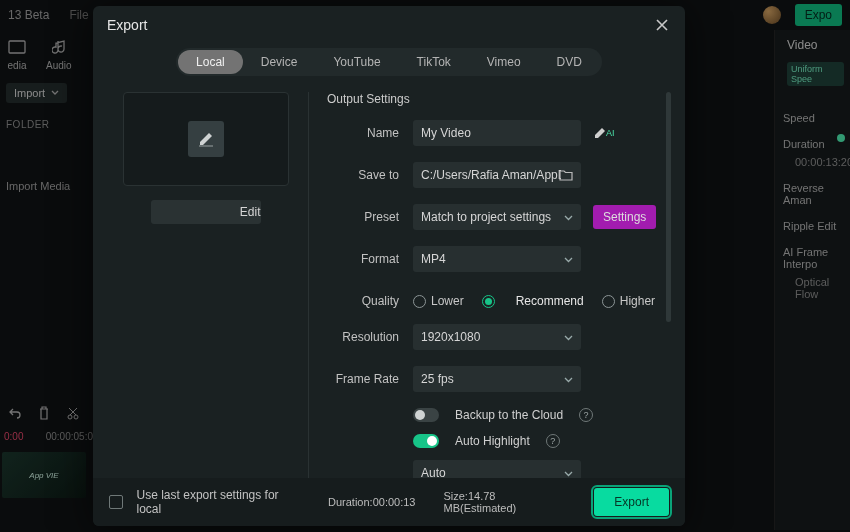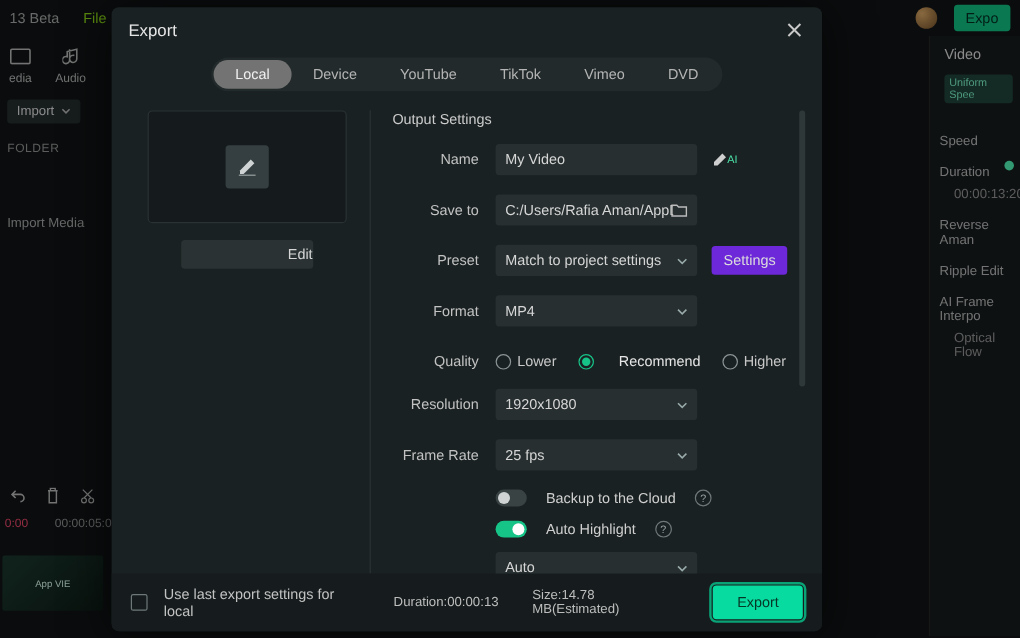--- a/index.html
+++ b/index.html
@@ -10,41 +10,41 @@
     font-size: 12px;
     color: #c8c8c8;
     overflow: hidden;
     position: relative;
   }
 
   
   .bg-app { position: absolute; inset: 0; background: #101314; }
   .bg-top { height: 30px; display: flex; align-items: center; padding-left: 8px; gap: 20px; color: #9b9b9b; font-size: 12px; }
   .bg-top .beta { color: #9b9b9b; }
-  .bg-top .menu { color: #84cc16; }
+  .bg-top .menu { color: #737373; }
   .bg-top .right { margin-left: auto; display:flex; align-items:center; gap:14px; padding-right:8px; }
   .bg-top .avatar { width:18px; height:18px; border-radius:50%; background: radial-gradient(circle at 30% 30%, #c99b5e, #6a4a26); }
   .bg-top .exp-btn { background:#0fb37a; color:#052c20; font-weight:500; padding:4px 10px; border-radius:3px; font-size:12px;}
   .bg-side { position:absolute; right:0; top:30px; width:76px; height:500px; background:#151a1b; border-left:1px solid #222; padding:8px 6px; font-size:11px; color:#aaa;}
   .bg-side .vt { font-size:12px; color:#ccc; margin-bottom:10px; padding-left:6px;}
   .bg-side .pill { background:#1e3f37; color:#71e0b8; border-radius:3px; padding:2px 4px; font-size:9px; display:inline-block; margin-bottom:12px; margin-left:6px;}
   .bg-side .lbl { margin:14px 0 6px 2px; font-size:11px; color:#aaa;}
   .bg-side .val { font-size:11px; color:#888; margin-left:14px;}
   .bg-side .dot { position:absolute; top:104px; right:5px; width:8px;height:8px;border-radius:50%;background:#4ae2a8;}
   .bg-left { position:absolute; left:0; top:30px; width:90px; padding:6px; }
   .bg-left .icoblk { text-align:center; color:#aaa; font-size:10px; margin-bottom:6px;}
   .bg-left .icoblk .ic { width:22px;height:22px; margin:0 auto 2px; display:flex;align-items:center;justify-content:center;}
   .bg-left .import { background:#232b2c; color:#ccc; padding:4px 8px; border-radius:3px; display:inline-flex; align-items:center; gap:6px; font-size:11px; margin-top:6px;}
   .bg-left .folder { font-size:10px; color:#888; letter-spacing:0.5px; margin-top:16px;}
   .bg-left .im { margin-top:50px; font-size:11px; color:#999;}
   .bg-bottom { position:absolute; left:0; bottom:0; width:90px; height:132px; }
   .bg-bottom .tools { display:flex; gap:16px; padding:6px 8px; color:#aaa; }
   .bg-bottom .tc { font-size:10px; color:#888; padding:2px 4px;}
   .bg-bottom .tc .zero { color:#d46; }
-  .bg-bottom .thumb { width:84px; height:46px; margin:19px 2px; background:linear-gradient(135deg,#1a342b,#0d1a15); border-radius:2px; display:flex; align-items:center; justify-content:center; color:#c7e7da; font-size:8px;}
+  .bg-bottom .thumb { width:84px; height:46px; margin:8px 2px; background:linear-gradient(135deg,#1a342b,#0d1a15); border-radius:2px; display:flex; align-items:center; justify-content:center; color:#c7e7da; font-size:8px;font-style:italic;}
 
   
   .overlay { position:absolute; inset:0; background:rgba(0,0,0,0.32); }
   .modal {
     position:absolute; left:93px; top:6px; width:592px; height:520px;
     background:#1a2122; border-radius:6px; box-shadow:0 4px 40px rgba(0,0,0,0.6);
     display:flex; flex-direction:column;
   }
   .modal-header { display:flex; align-items:center; padding:10px 14px 6px; }
   .modal-header .title { font-size:14px; color:#e6e6e6; }
@@ -66,21 +66,21 @@
   .section-title { font-size:12px; color:#ccc; margin-bottom:14px; }
   .row { display:flex; align-items:center; margin-bottom:16px; }
   .row .lbl { width:86px; text-align:right; padding-right:14px; font-size:12px; color:#c2c2c2;}
   .field { flex:0 0 168px; height:26px; background:#272f30; border-radius:3px; display:flex; align-items:center; padding:0 8px; font-size:12px; color:#d6d6d6; position:relative;}
   .chev { margin-left:auto; }
   .chev svg { stroke:#9aa; }
   .row .extra { margin-left:12px; display:flex; align-items:center; }
   .folder-ico svg { stroke:#bbb; fill:none;}
   .pen-ico svg { fill:#bbb; }
   .pen-ico .ai { font-size:9px; color:#4ae2a8; margin-left:-1px; vertical-align:sub;}
-  .settings-btn { padding:5px 10px; background:#6d28d9; border-radius:3px; font-size:12px; color:#ddd; cursor:pointer;}
+  .settings-btn { padding:5px 10px; background:#a21caf; border-radius:3px; font-size:12px; color:#ddd; cursor:pointer;}
 
   .radio-grp { display:flex; gap:18px; align-items:center;}
   .radio { display:flex; align-items:center; gap:5px; cursor:pointer;}
   .r-outer { width:13px;height:13px;border:1.5px solid #8c9596;border-radius:50%; display:flex;align-items:center;justify-content:center;}
   .radio.sel .r-outer { border-color:#17c488; }
   .radio.sel .r-inner { width:7px;height:7px;border-radius:50%;background:#17c488;}
   .radio span.txt { font-size:12px; color:#c8c8c8;}
   .radio.sel span.txt { color:#e6e6e6;margin-left:16px;}
 
   .toggle-row { display:flex; align-items:center; margin:14px 0 12px 86px; gap:16px;}

